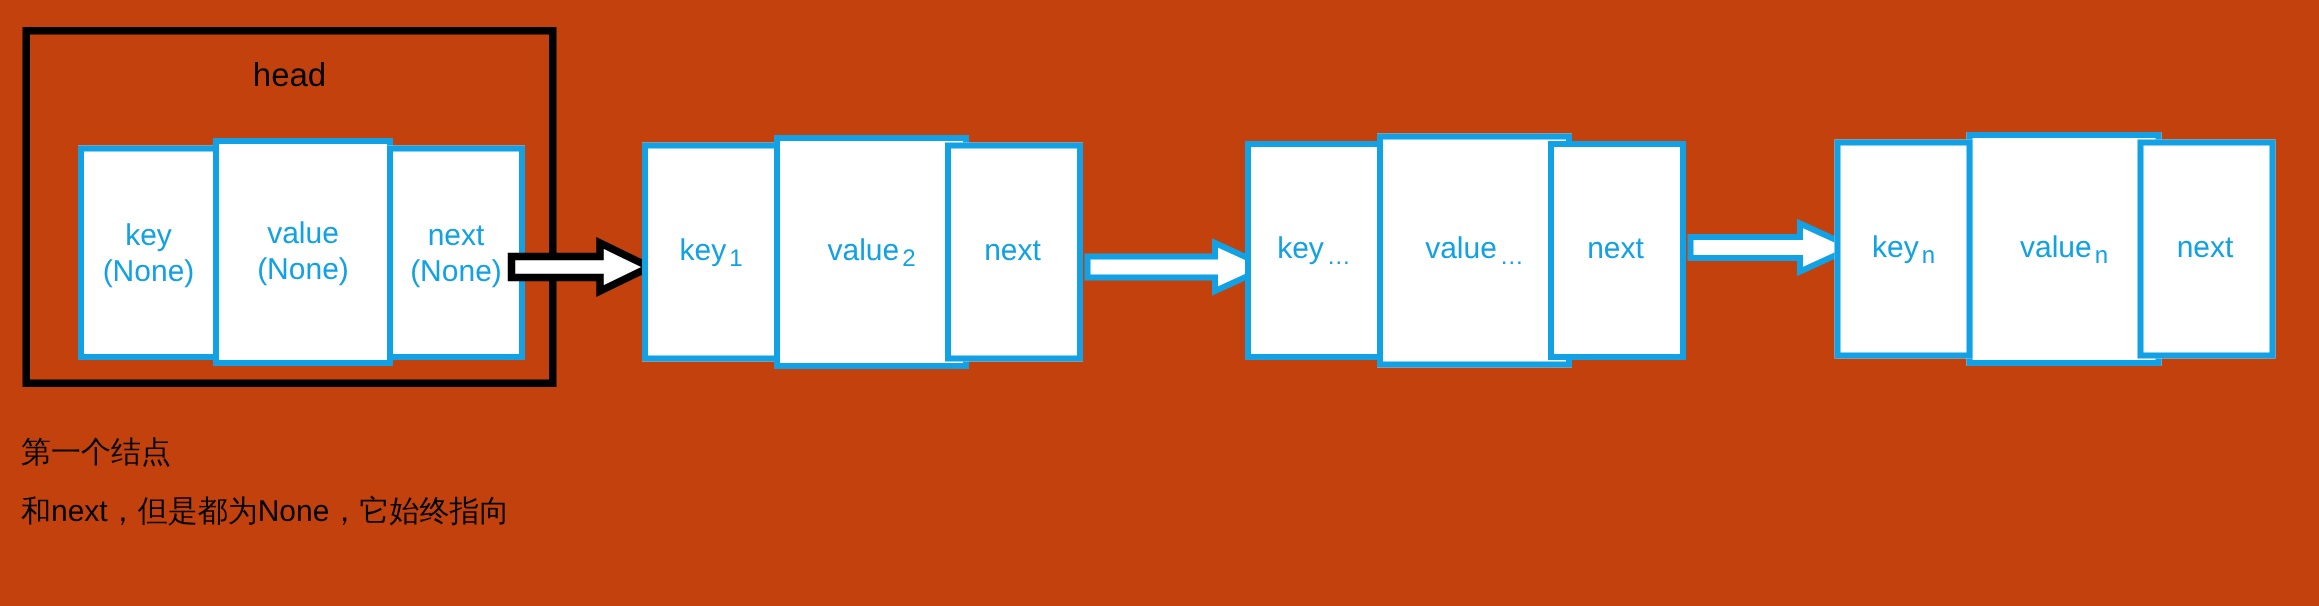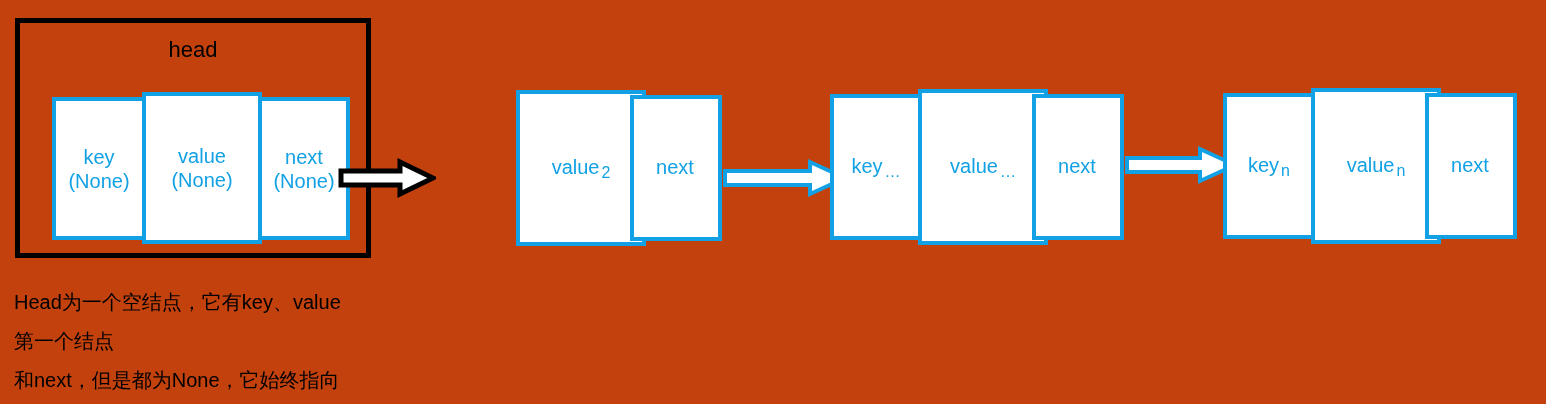--- a/index.html
+++ b/index.html
@@ -114,20 +114,23 @@
       <span>next</span>
       <span>(None)</span>
     </div>
   </div>
 
   <svg class="arrow arrow-1" width="98" height="44" viewBox="0 0 98 44">
     <polygon points="3,15 62,15 62,6 95,22 62,38 62,29 3,29" fill="#ffffff" stroke-width="5" stroke="#000000"></polygon>
   </svg>
 
   <div class="node node1">
+    <div class="cell nA">
+      <span><span>key</span><span class="sub">1</span></span>
+    </div>
     <div class="cell nB">
       <span><span>value</span><span class="sub">2</span></span>
     </div>
     <div class="cell nC">
       <span><span>next</span><span class="sub"></span></span>
     </div>
   </div>
 
   <svg class="arrow arrow-2" width="126" height="44" viewBox="0 0 126 44">
     <polygon points="3,15 88,15 88,6 123,22 88,38 88,29 3,29" fill="#ffffff" stroke-width="4" stroke="#12a1e5"></polygon>
@@ -155,18 +158,17 @@
     </div>
     <div class="cell nA">
       <span><span>key</span><span class="sub">n</span></span>
     </div>
     <div class="cell nC">
       <span><span>next</span><span class="sub"></span></span>
     </div>
   </div>
 
   <div class="caption">
-    <div>Head为一个空结点，它有key、value</div>
     <div>第一个结点</div>
     <div>和next，但是都为None，它始终指向</div>
   </div>
 
 </div>
 
 </body></html>

